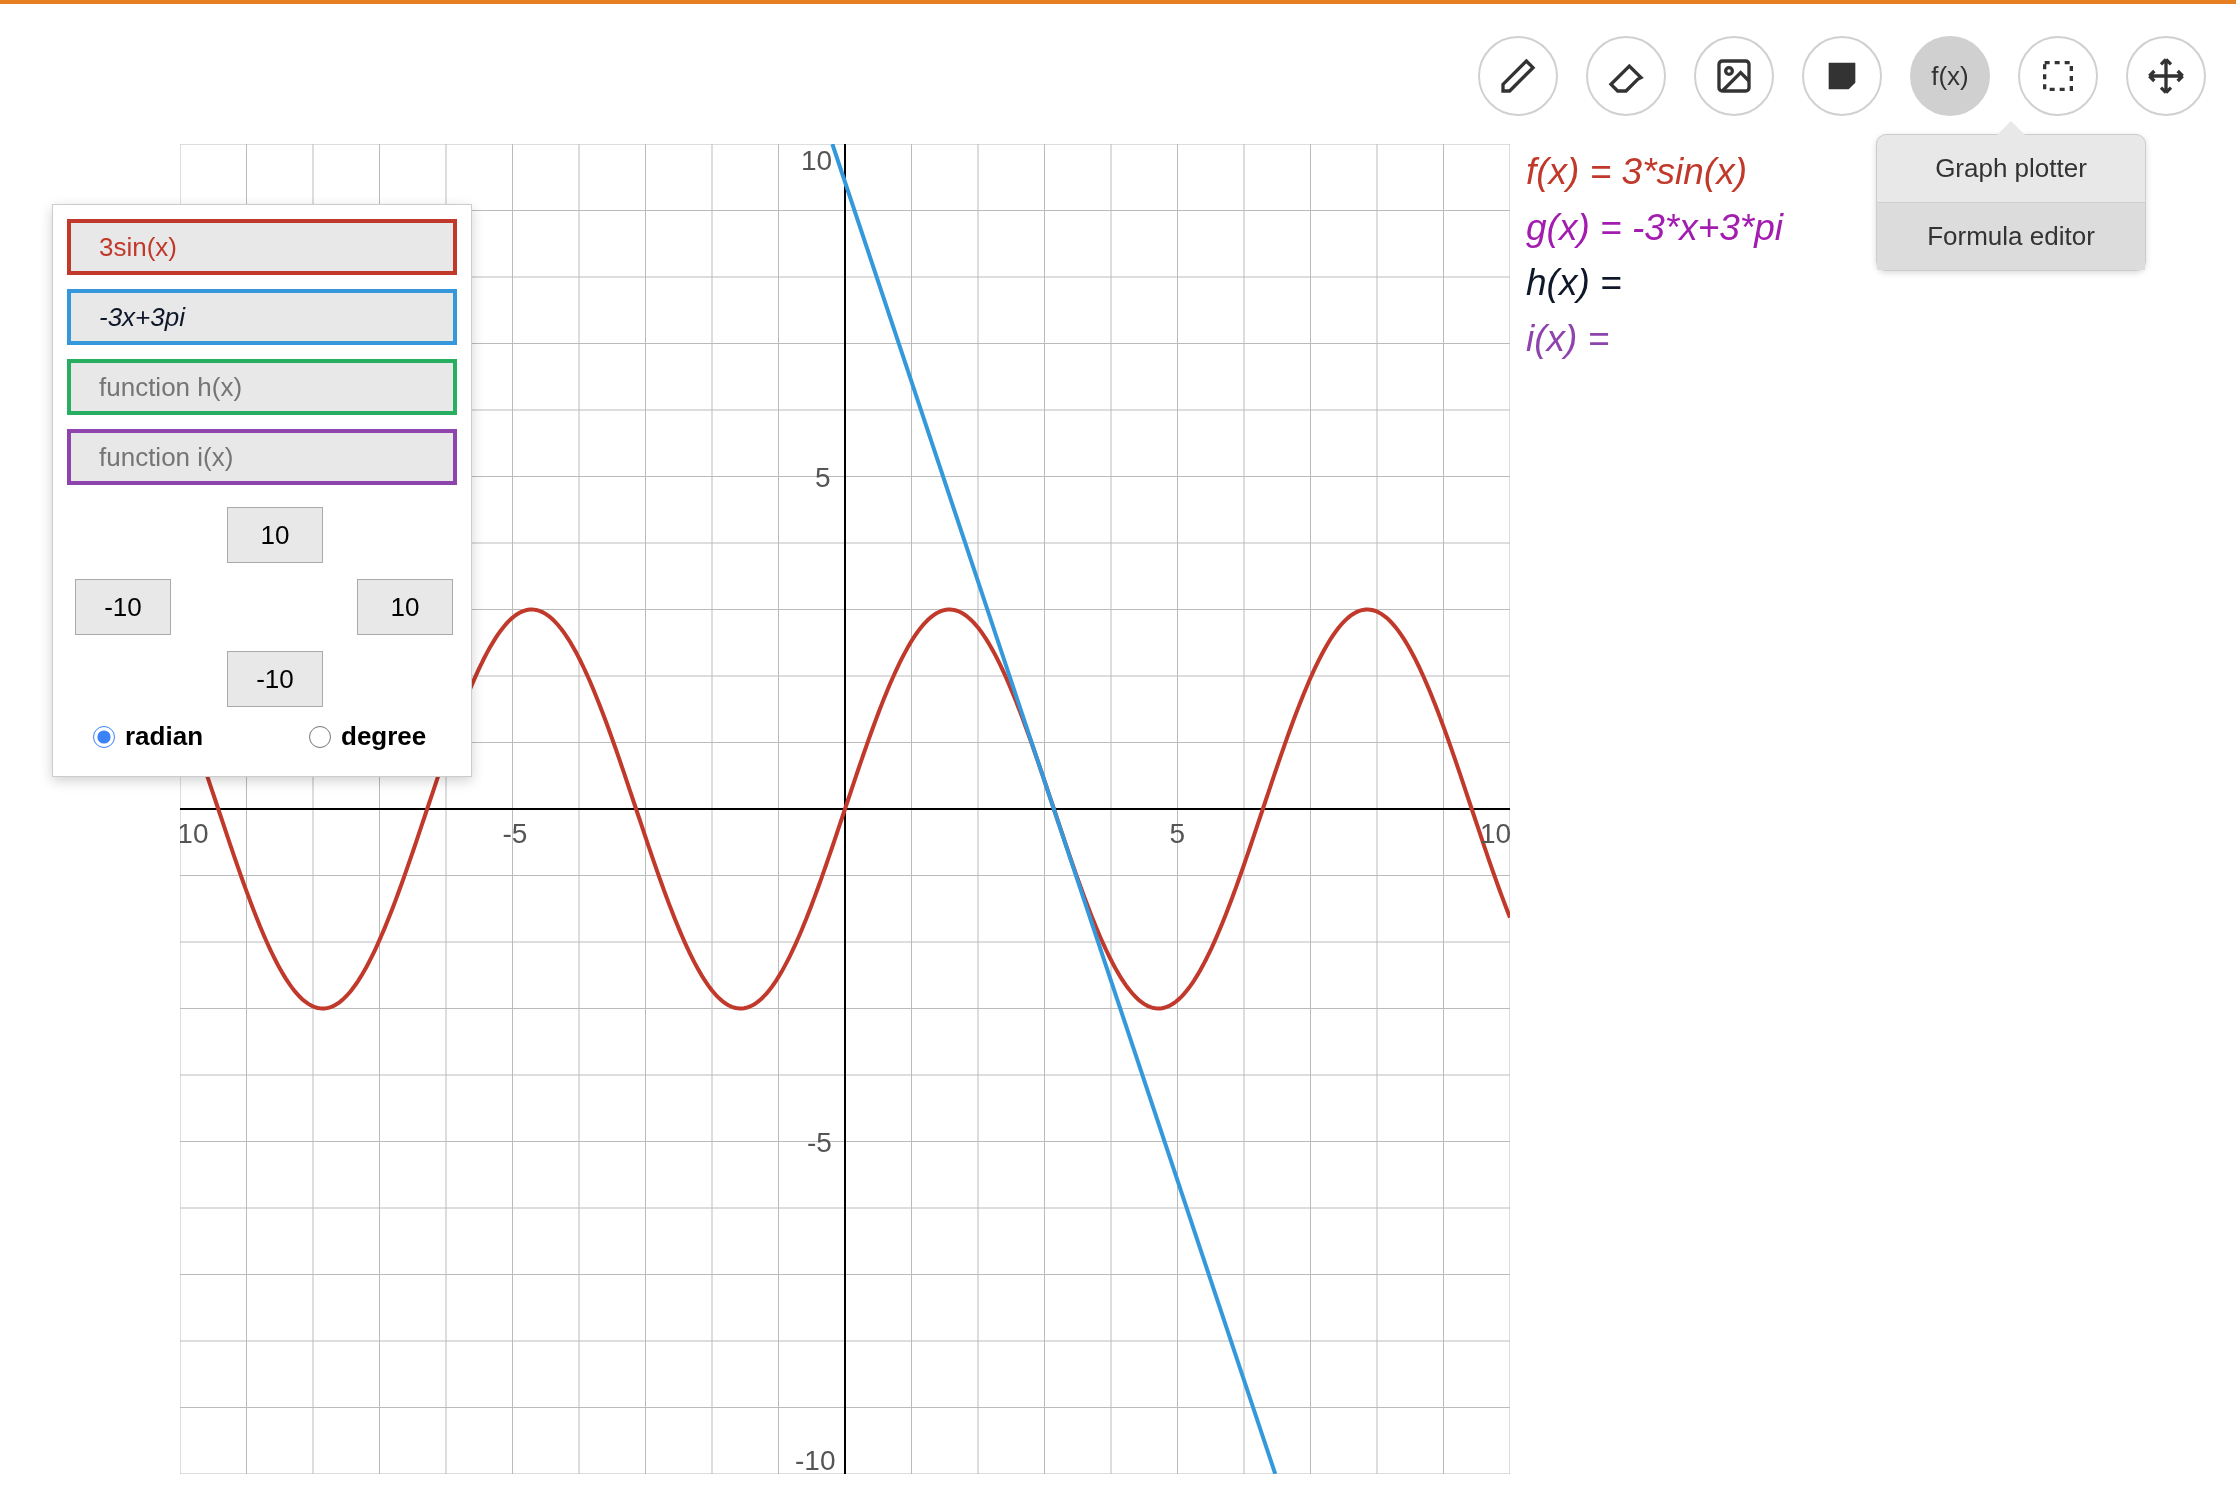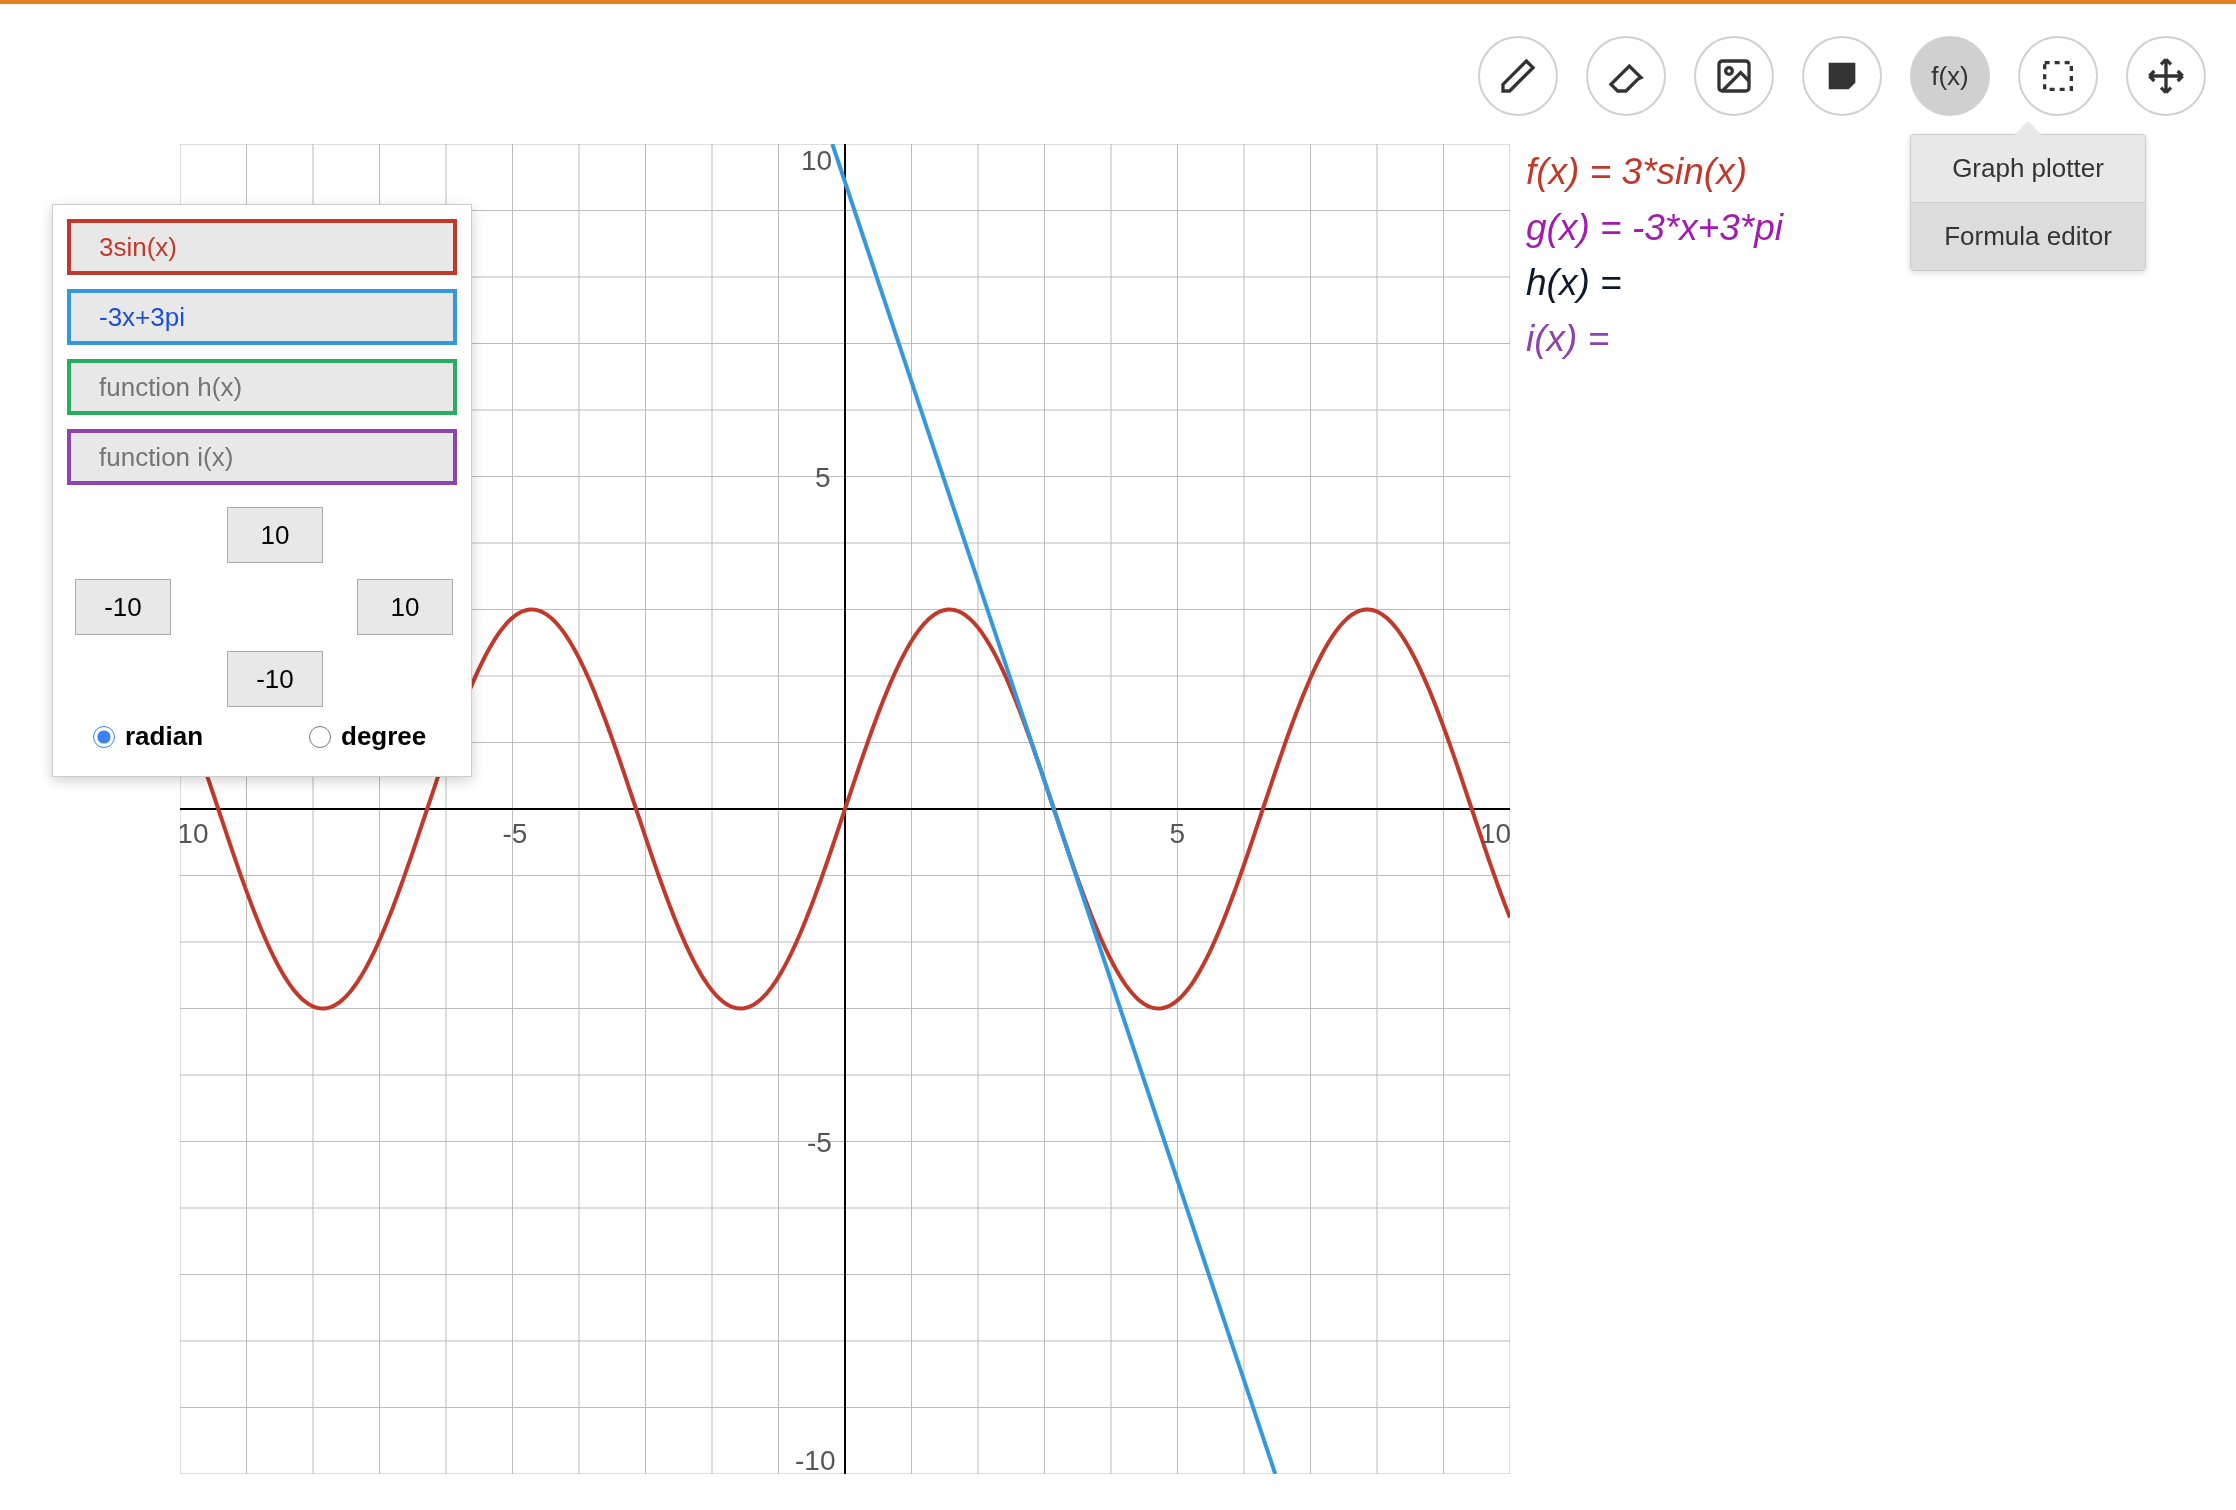--- a/index.html
+++ b/index.html
@@ -38,22 +38,22 @@
     border-color: #d0d0d0;
   }
   .tool-btn svg { width: 40px; height: 40px; }
   .tool-label { font-size: 26px; color: #333; }
   .dropdown-menu {
     position: absolute;
     top: 130px;
     right: 90px;
     background: #e8e8e8;
     border: 1px solid #ccc;
-    border-radius: 4px;
-    width: 236px;
+    border-radius: 10px;
+    width: 270px;
     box-shadow: 0 2px 6px rgba(0,0,0,0.15);
     z-index: 50;
   }
   .dropdown-menu::before {
     content:'';
     position:absolute;
     top:-14px;
     left:50%;
     transform:translateX(-50%);
     border-left:14px solid transparent;
@@ -103,21 +103,21 @@
     width: 100%;
     height: 56px;
     margin-bottom: 14px;
     background: #e8e8e8;
     border: 4px solid;
     padding: 0 28px;
     font-size: 26px;
     outline: none;
   }
   .func-input.red { border-color: #c0392b; color:#c0392b;}
-  .func-input.blue { border-color: #3498db; color:#1d4ed8;}
+  .func-input.blue { border-color: #3498db; color:#0f172a;font-style:italic;}
   .func-input.green { border-color: #27ae60; color:#701a75;}
   .func-input.purple { border-color: #8e44ad; color:#555;}
   .range-grid {
     position: relative;
     height: 190px;
     margin-top: 8px;
   }
   .range-input {
     position: absolute;
     width: 96px;

